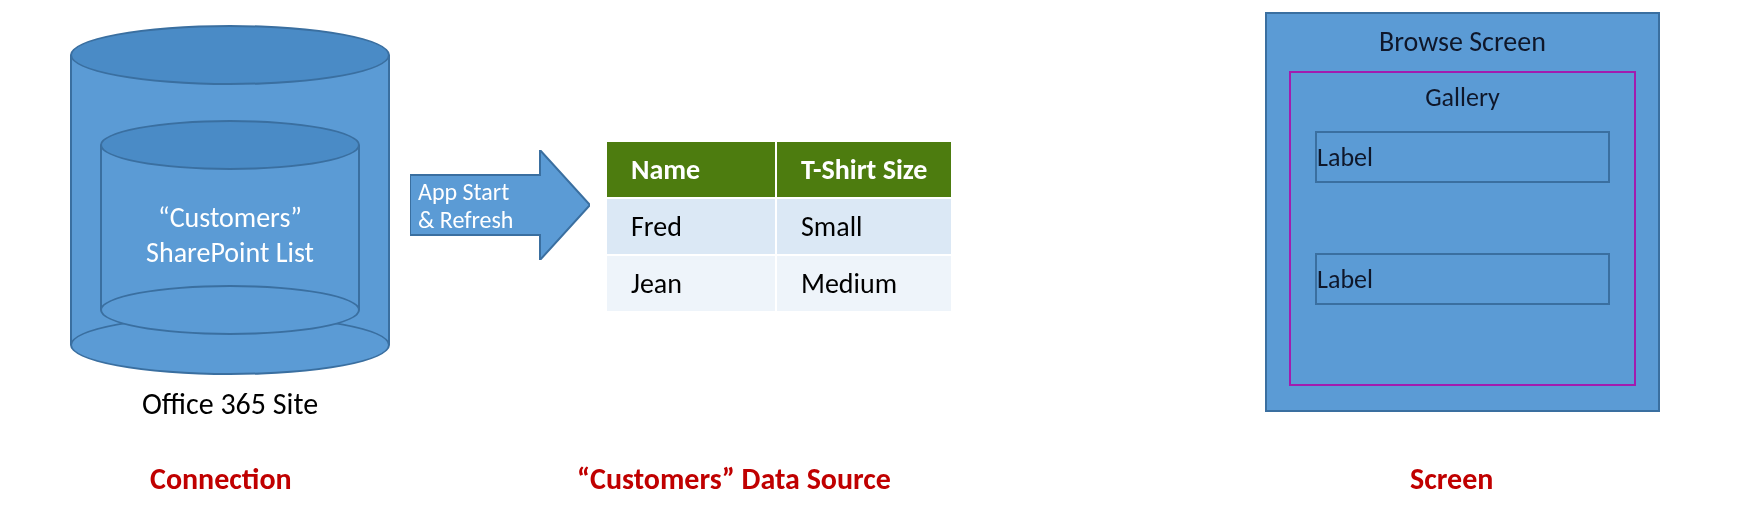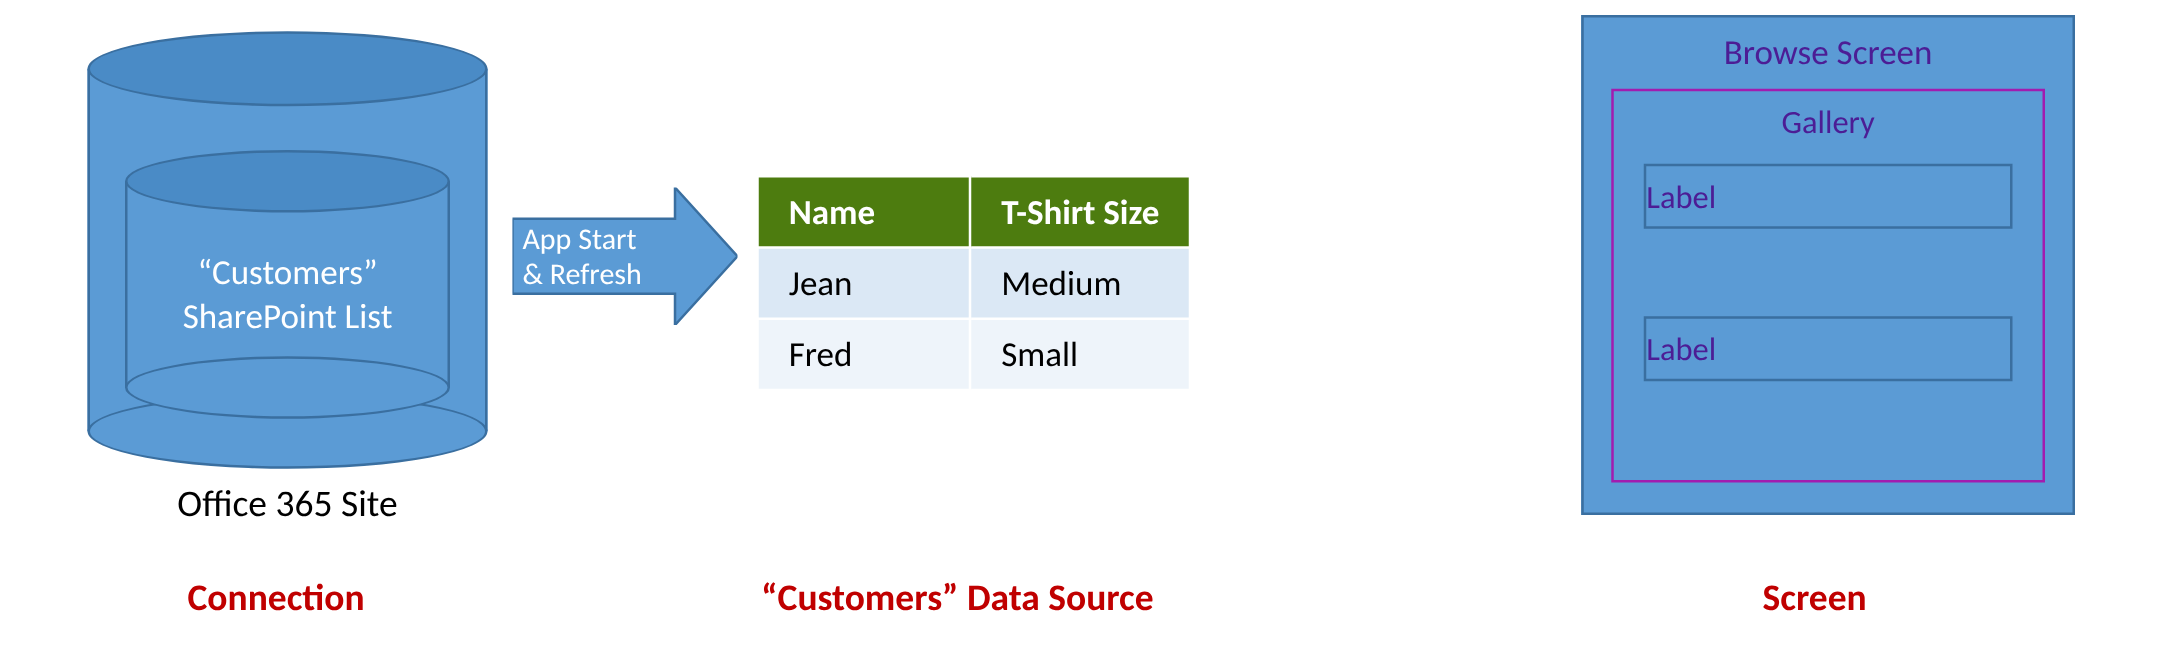--- a/index.html
+++ b/index.html
@@ -124,21 +124,21 @@
   .data-table tr:nth-child(even) td { background: #dbe8f5; }
   
   .screen-box {
     position: absolute;
     left: 1265px;
     top: 12px;
     width: 395px;
     height: 400px;
     background: #5b9bd5;
     border: 2px solid #3a6fa0;
-    color: #4c1d95;
+    color: #0f172a;
     font-size: 26px;
     text-align: center;
   }
   .screen-title {
     padding: 10px 0 6px;
     font-size: 28px;
   }
   .gallery-box {
     margin: 6px 22px 0;
     border: 2px solid #a21caf;
@@ -158,21 +158,21 @@
   .label-box.second { margin-top: 70px; }
   
   .section-caption {
     position: absolute;
     top: 460px;
     color: #c00000;
     font-weight: 700;
     font-size: 30px;
   }
   .cap1 { left: 150px; }
-  .cap2 { left: 609px; text-align: right; }
+  .cap2 { left: 577px; text-align: right; }
   .cap3 { left: 1410px; }
 </style>
 </head>
 <body>
 
 <div class="stage">
 
   <div class="cylinder-outer">
     <div class="cylinder-body"></div>
     <div class="cylinder-bottom"></div>
@@ -199,26 +199,26 @@
     </div>
   </div>
 
   <table class="data-table">
     <tbody>
         <tr>
       <th>Name</th>
       <th>T-Shirt Size</th>
     </tr>
     <tr>
+      <td>Fred</td>
+      <td>Small</td>
+    </tr>
+    <tr>
       <td>Jean</td>
       <td>Medium</td>
-    </tr>
-    <tr>
-      <td>Fred</td>
-      <td>Small</td>
     </tr>
   </tbody>
     </table>
 
 
   <div class="screen-box">
     <div class="screen-title">Browse Screen</div>
     <div class="gallery-box">
       <div class="gallery-title">Gallery</div>
       <div class="label-box">

